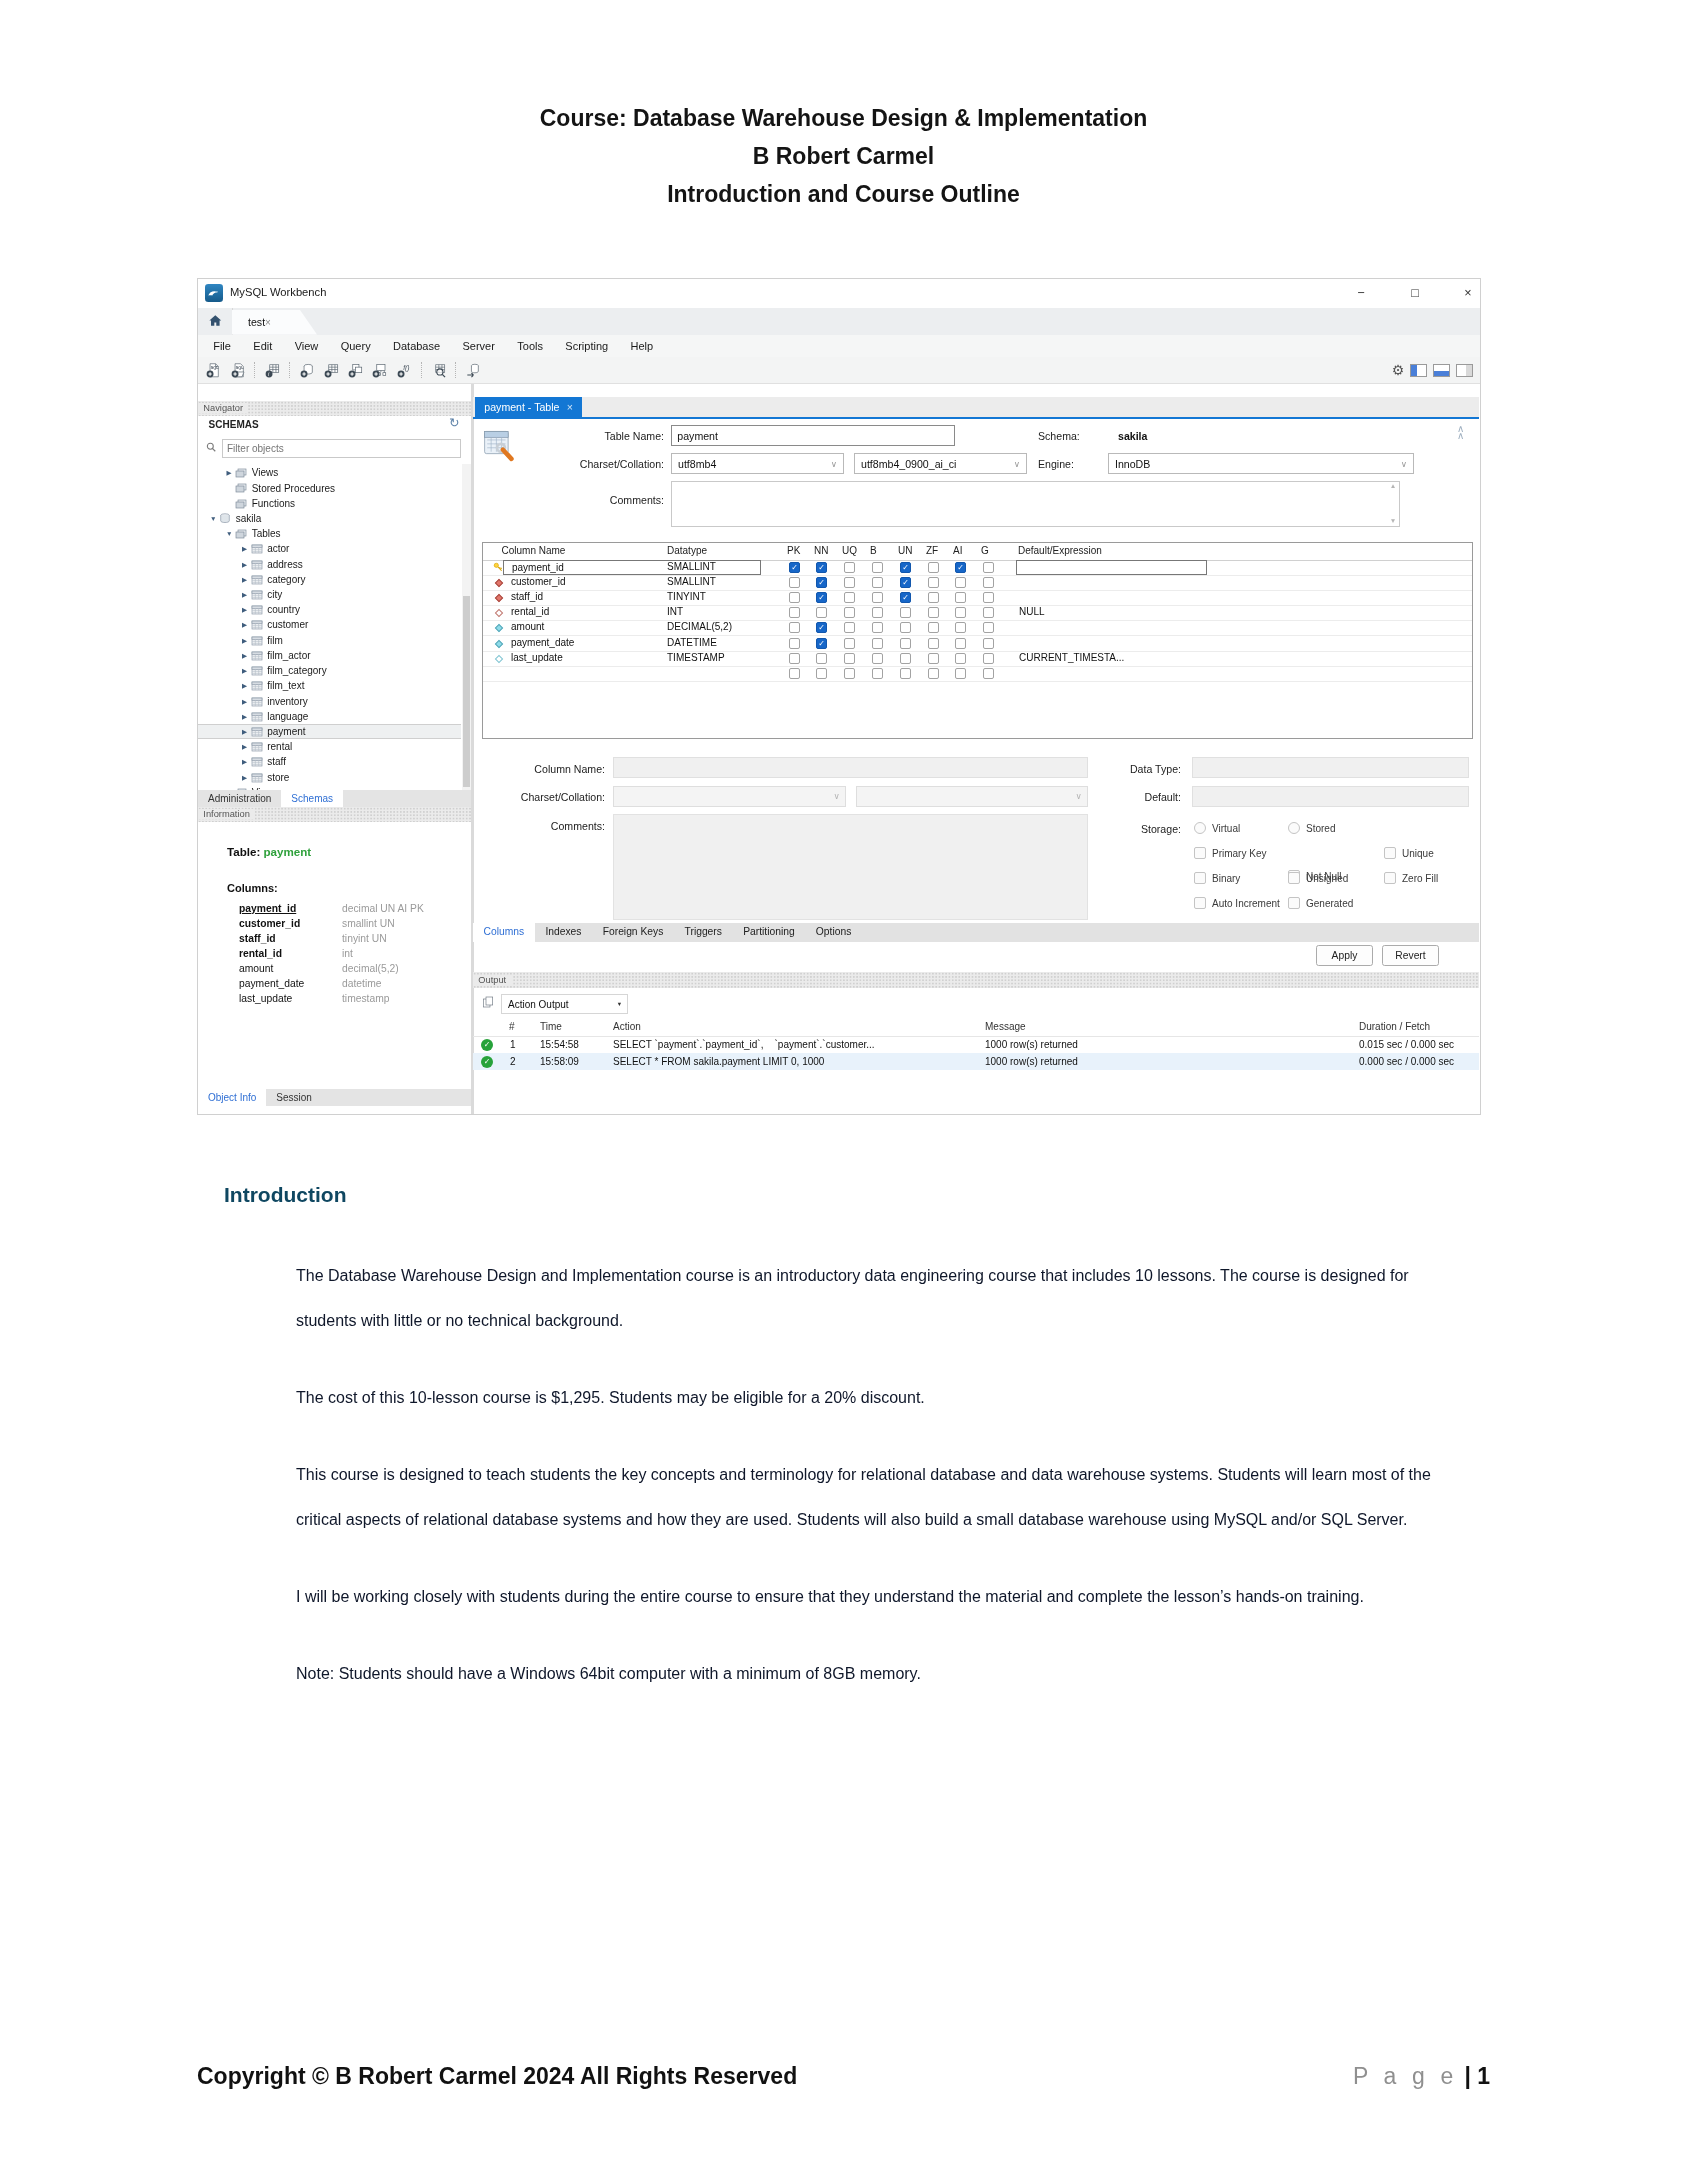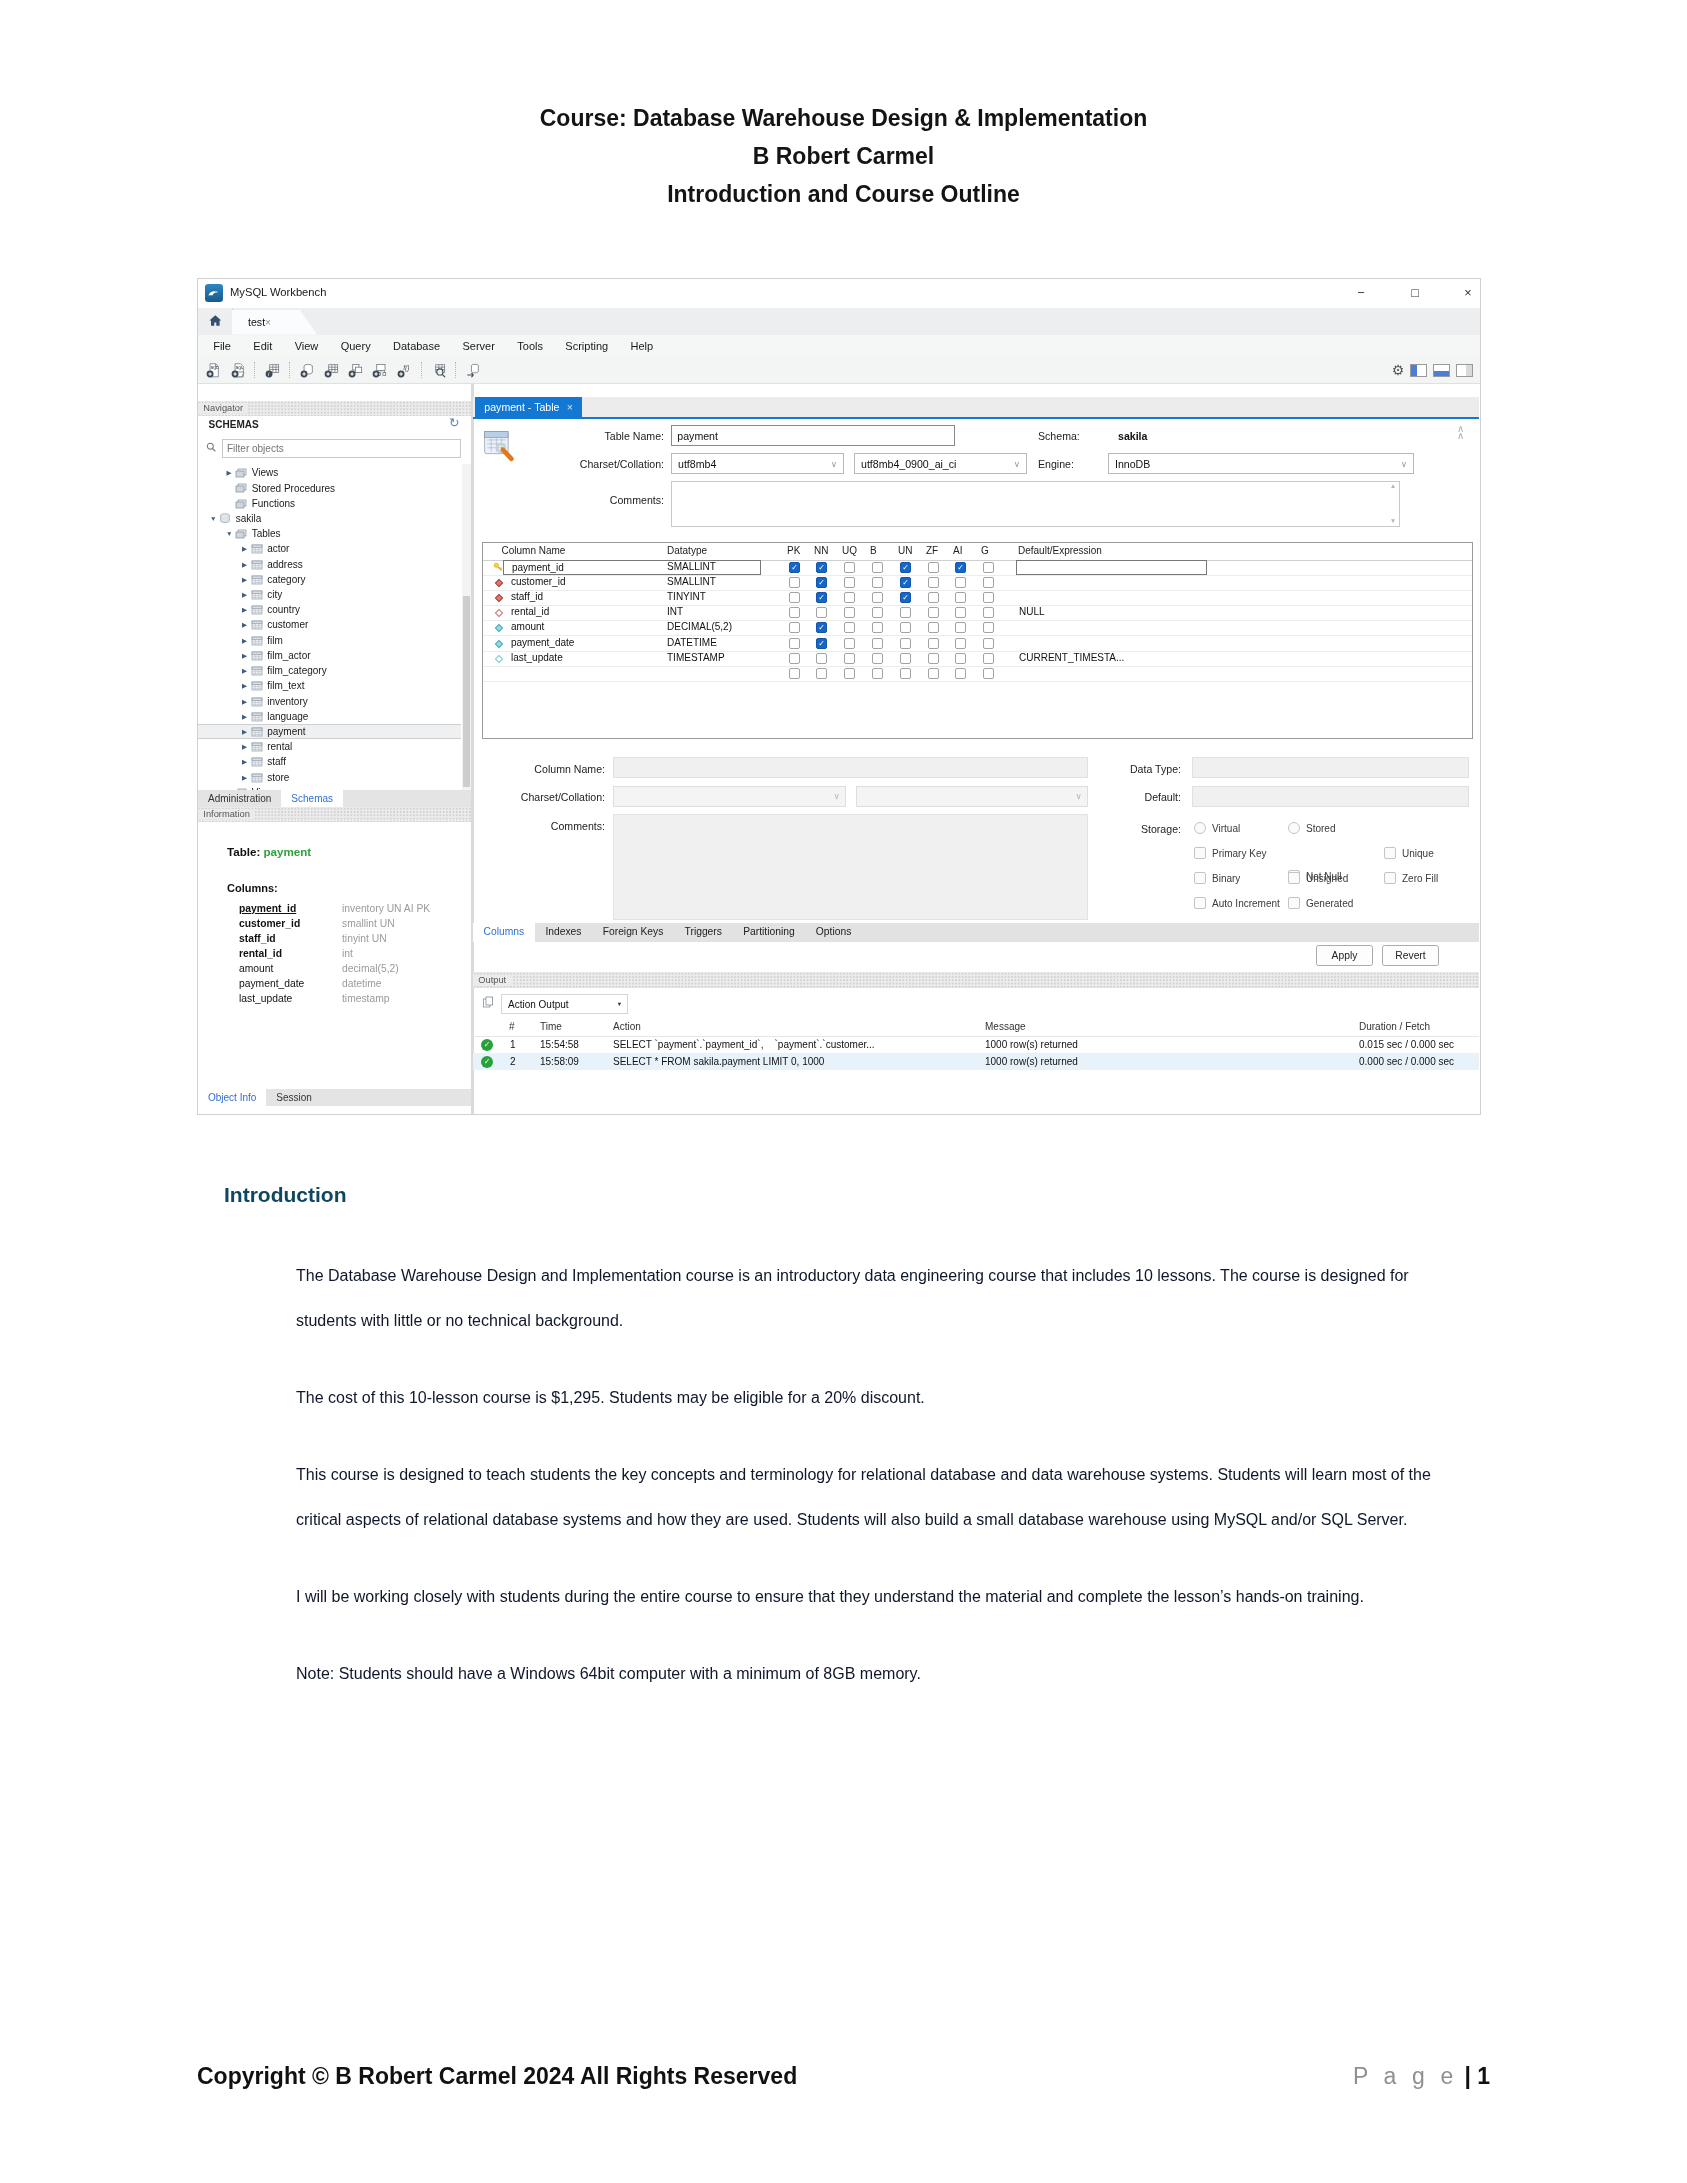--- a/index.html
+++ b/index.html
@@ -540,21 +540,21 @@
 
   <div class="pheader" style="left:0;top:528px;width:273px;"><span>Information</span></div>
   <div class="info-table">
     <span>Table:</span>
     <span class="tn">payment</span>
   </div>
   <div class="info-columns-label">Columns:</div>
   <div class="icolrows" id="icolrows">
       <div class="icrow">
         <span class="icname pk">payment_id</span>
-        <span class="ictype">inventory UN AI PK</span>
+        <span class="ictype">decimal UN AI PK</span>
       </div>
       <div class="icrow">
         <span class="icname b">customer_id</span>
         <span class="ictype">smallint UN</span>
       </div>
       <div class="icrow">
         <span class="icname b">staff_id</span>
         <span class="ictype">tinyint UN</span>
       </div>
       <div class="icrow">

